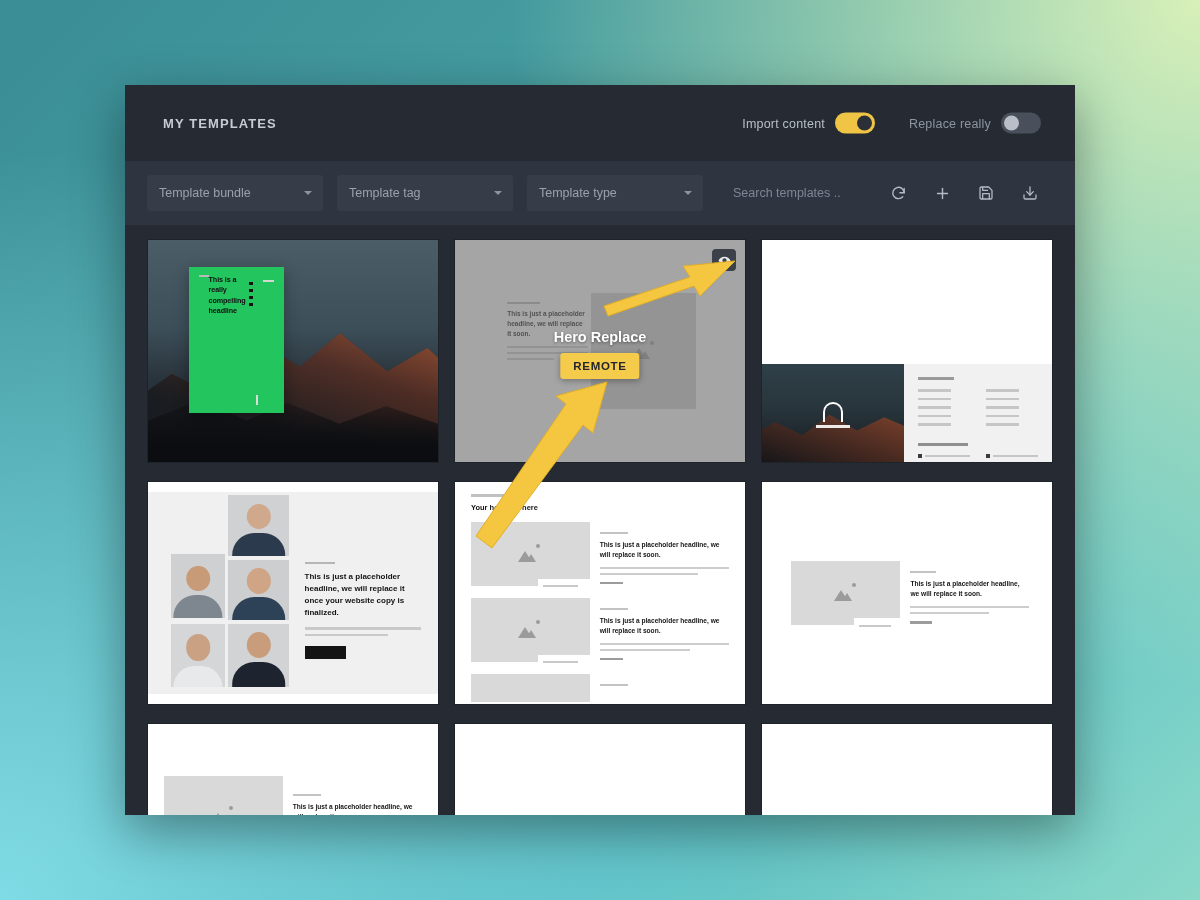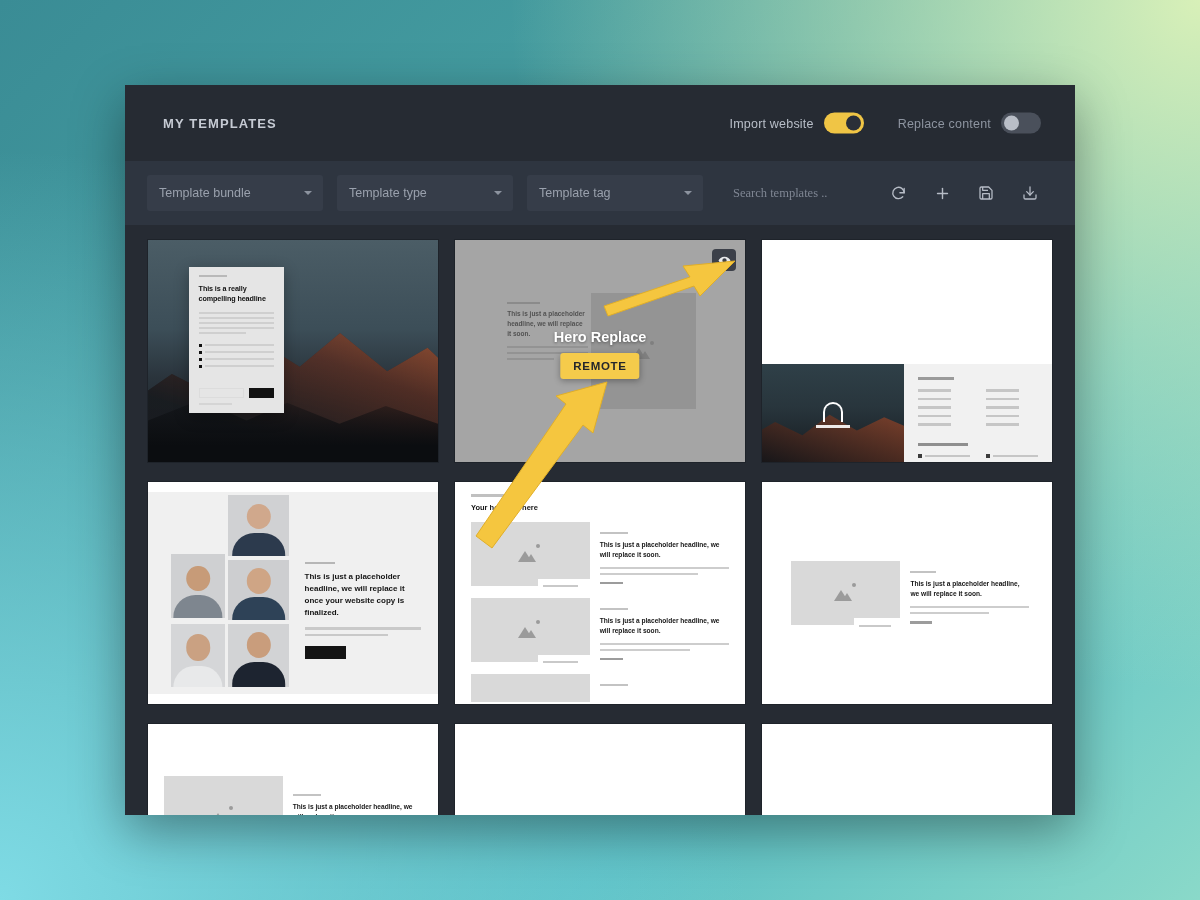--- a/index.html
+++ b/index.html
@@ -75,21 +75,21 @@
     position: absolute; right: 11px; width: 0; height: 0;
     border-left: 4px solid transparent; border-right: 4px solid transparent;
     border-top: 4px solid #8c939f;
   }
   .search-box {
     flex: 1; height: 36px; display: flex; align-items: center;
     padding: 0 12px; margin-left: 4px;
   }
   .search-box input {
     width: 100%; background: transparent; border: none; outline: none;
-    font-size: 12.5px; color: #c6cbd4; font-family: Liberation Serif, serif;
+    font-size: 12.5px; color: #c6cbd4; font-family: Liberation Sans, sans-serif;
   }
   .search-box input::placeholder { color: #7f8693; }
   .tool-icons { display: flex; align-items: center; gap: 18px; padding-right: 10px; }
   .tool-btn {
     width: 26px; height: 26px; display: flex; align-items: center;
     justify-content: center; cursor: pointer;
   }
   .tool-btn svg { display: block; }
 
   
@@ -116,23 +116,23 @@
       linear-gradient(0deg, #101317 0%, #2b3038 100%);
     clip-path: polygon(0% 62%, 14% 40%, 26% 54%, 40% 18%, 52% 35%, 64% 12%, 78% 38%, 90% 22%, 100% 44%, 100% 100%, 0% 100%);
   }
   .mt-photo::after {
     content: ""; position: absolute; left: 0; right: 0; bottom: 0; height: 36%;
     background: linear-gradient(0deg, #0b0d10 20%, rgba(11,13,16,0) 100%);
     clip-path: polygon(0% 48%, 18% 22%, 34% 48%, 48% 26%, 66% 52%, 82% 30%, 100% 52%, 100% 100%, 0% 100%);
   }
   .hero-card {
     position: absolute; left: 14%; top: 12%; width: 33%; height: 66%;
-    background: #e5e5e5; padding: 8px 10px; z-index: 3;
+    background: #22c55e; padding: 8px 10px; z-index: 3;
     box-shadow: 0 4px 14px rgba(0,0,0,.3);
-    display: flex; flex-direction: column;
+    display: flex; flex-direction: row;
   }
   .hc-eyebrow { width: 38%; height: 2px; background: #b9b9b9; margin-bottom: 7px; }
   .hc-h1 { font-size: 7.2px; font-weight: bold; color: #111; line-height: 1.45; letter-spacing: -.1px; }
   .hc-body { margin-top: 7px; }
   .hc-body i { display: block; height: 2px; background: #cfcfcf; margin-bottom: 3px; }
   .hc-list { margin-top: 7px; }
   .hc-list b { display: flex; align-items: center; gap: 3px; margin-bottom: 3.5px; }
   .hc-list b::before { content:""; width: 3.5px; height: 3.5px; background: #111; flex: none; }
   .hc-list b::after { content:""; flex: 1; height: 2px; background: #cfcfcf; }
   .hc-form { margin-top: auto; display: flex; gap: 5px; align-items: center; }
@@ -272,43 +272,43 @@
 </style>
 </head>
 <body>
 
 <div class="app-window">
 
   <div class="header">
     <div class="tab-plain">MY TEMPLATES</div>
 
     <div class="header-right">
-      <span class="toggle-label">Import website</span>
+      <span class="toggle-label">Import content</span>
       <div class="switch on">
         <span class="knob"></span>
       </div>
       <span class="spacer-gap"></span>
-      <span class="toggle-label off">Replace content</span>
+      <span class="toggle-label off">Replace really</span>
       <div class="switch off">
         <span class="knob"></span>
       </div>
     </div>
   </div>
 
   <div class="toolbar">
     <div class="select">
       <span>Template bundle</span>
       <span class="caret"></span>
     </div>
     <div class="select">
+      <span>Template tag</span>
+      <span class="caret"></span>
+    </div>
+    <div class="select">
       <span>Template type</span>
-      <span class="caret"></span>
-    </div>
-    <div class="select">
-      <span>Template tag</span>
       <span class="caret"></span>
     </div>
 
     <div class="search-box">
       <input type="text" placeholder="Search templates .." style="">
     </div>
 
     <div class="tool-icons">
       <div class="tool-btn">
         <svg width="17" height="17" viewBox="0 0 24 24" fill="none" stroke="#b6bcc6" stroke-width="1.9" stroke-linecap="round" stroke-linejoin="round">

